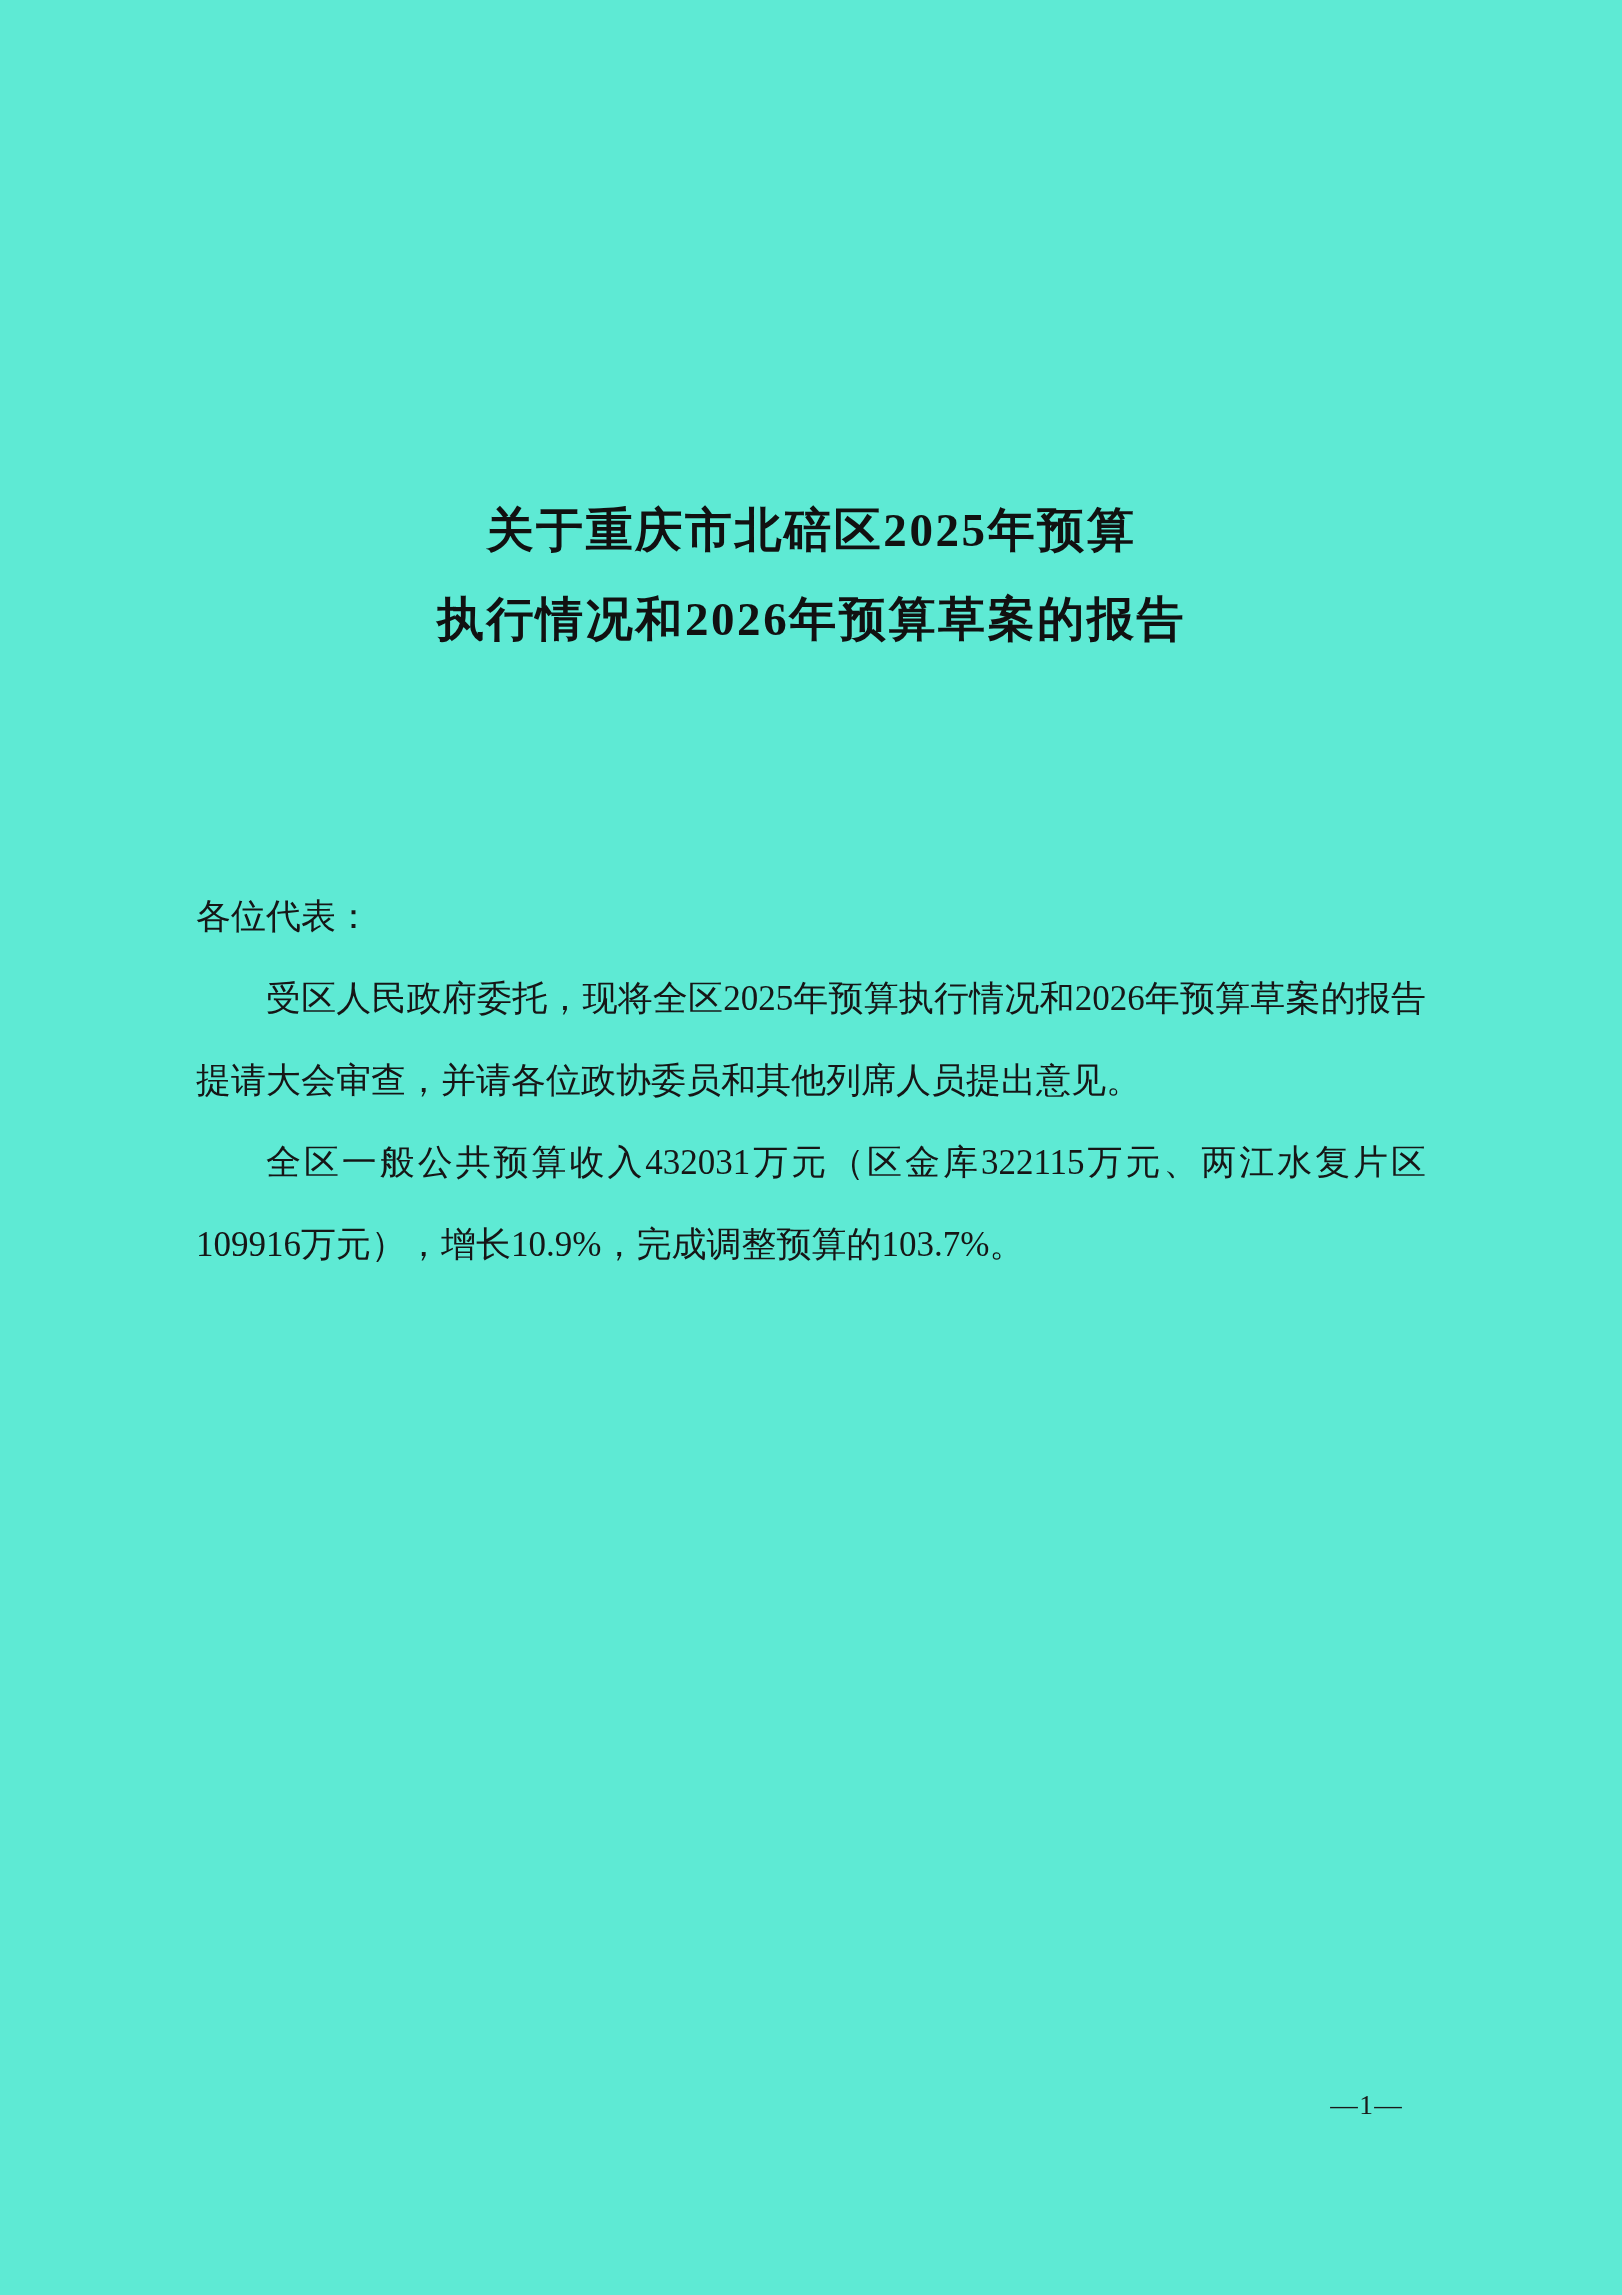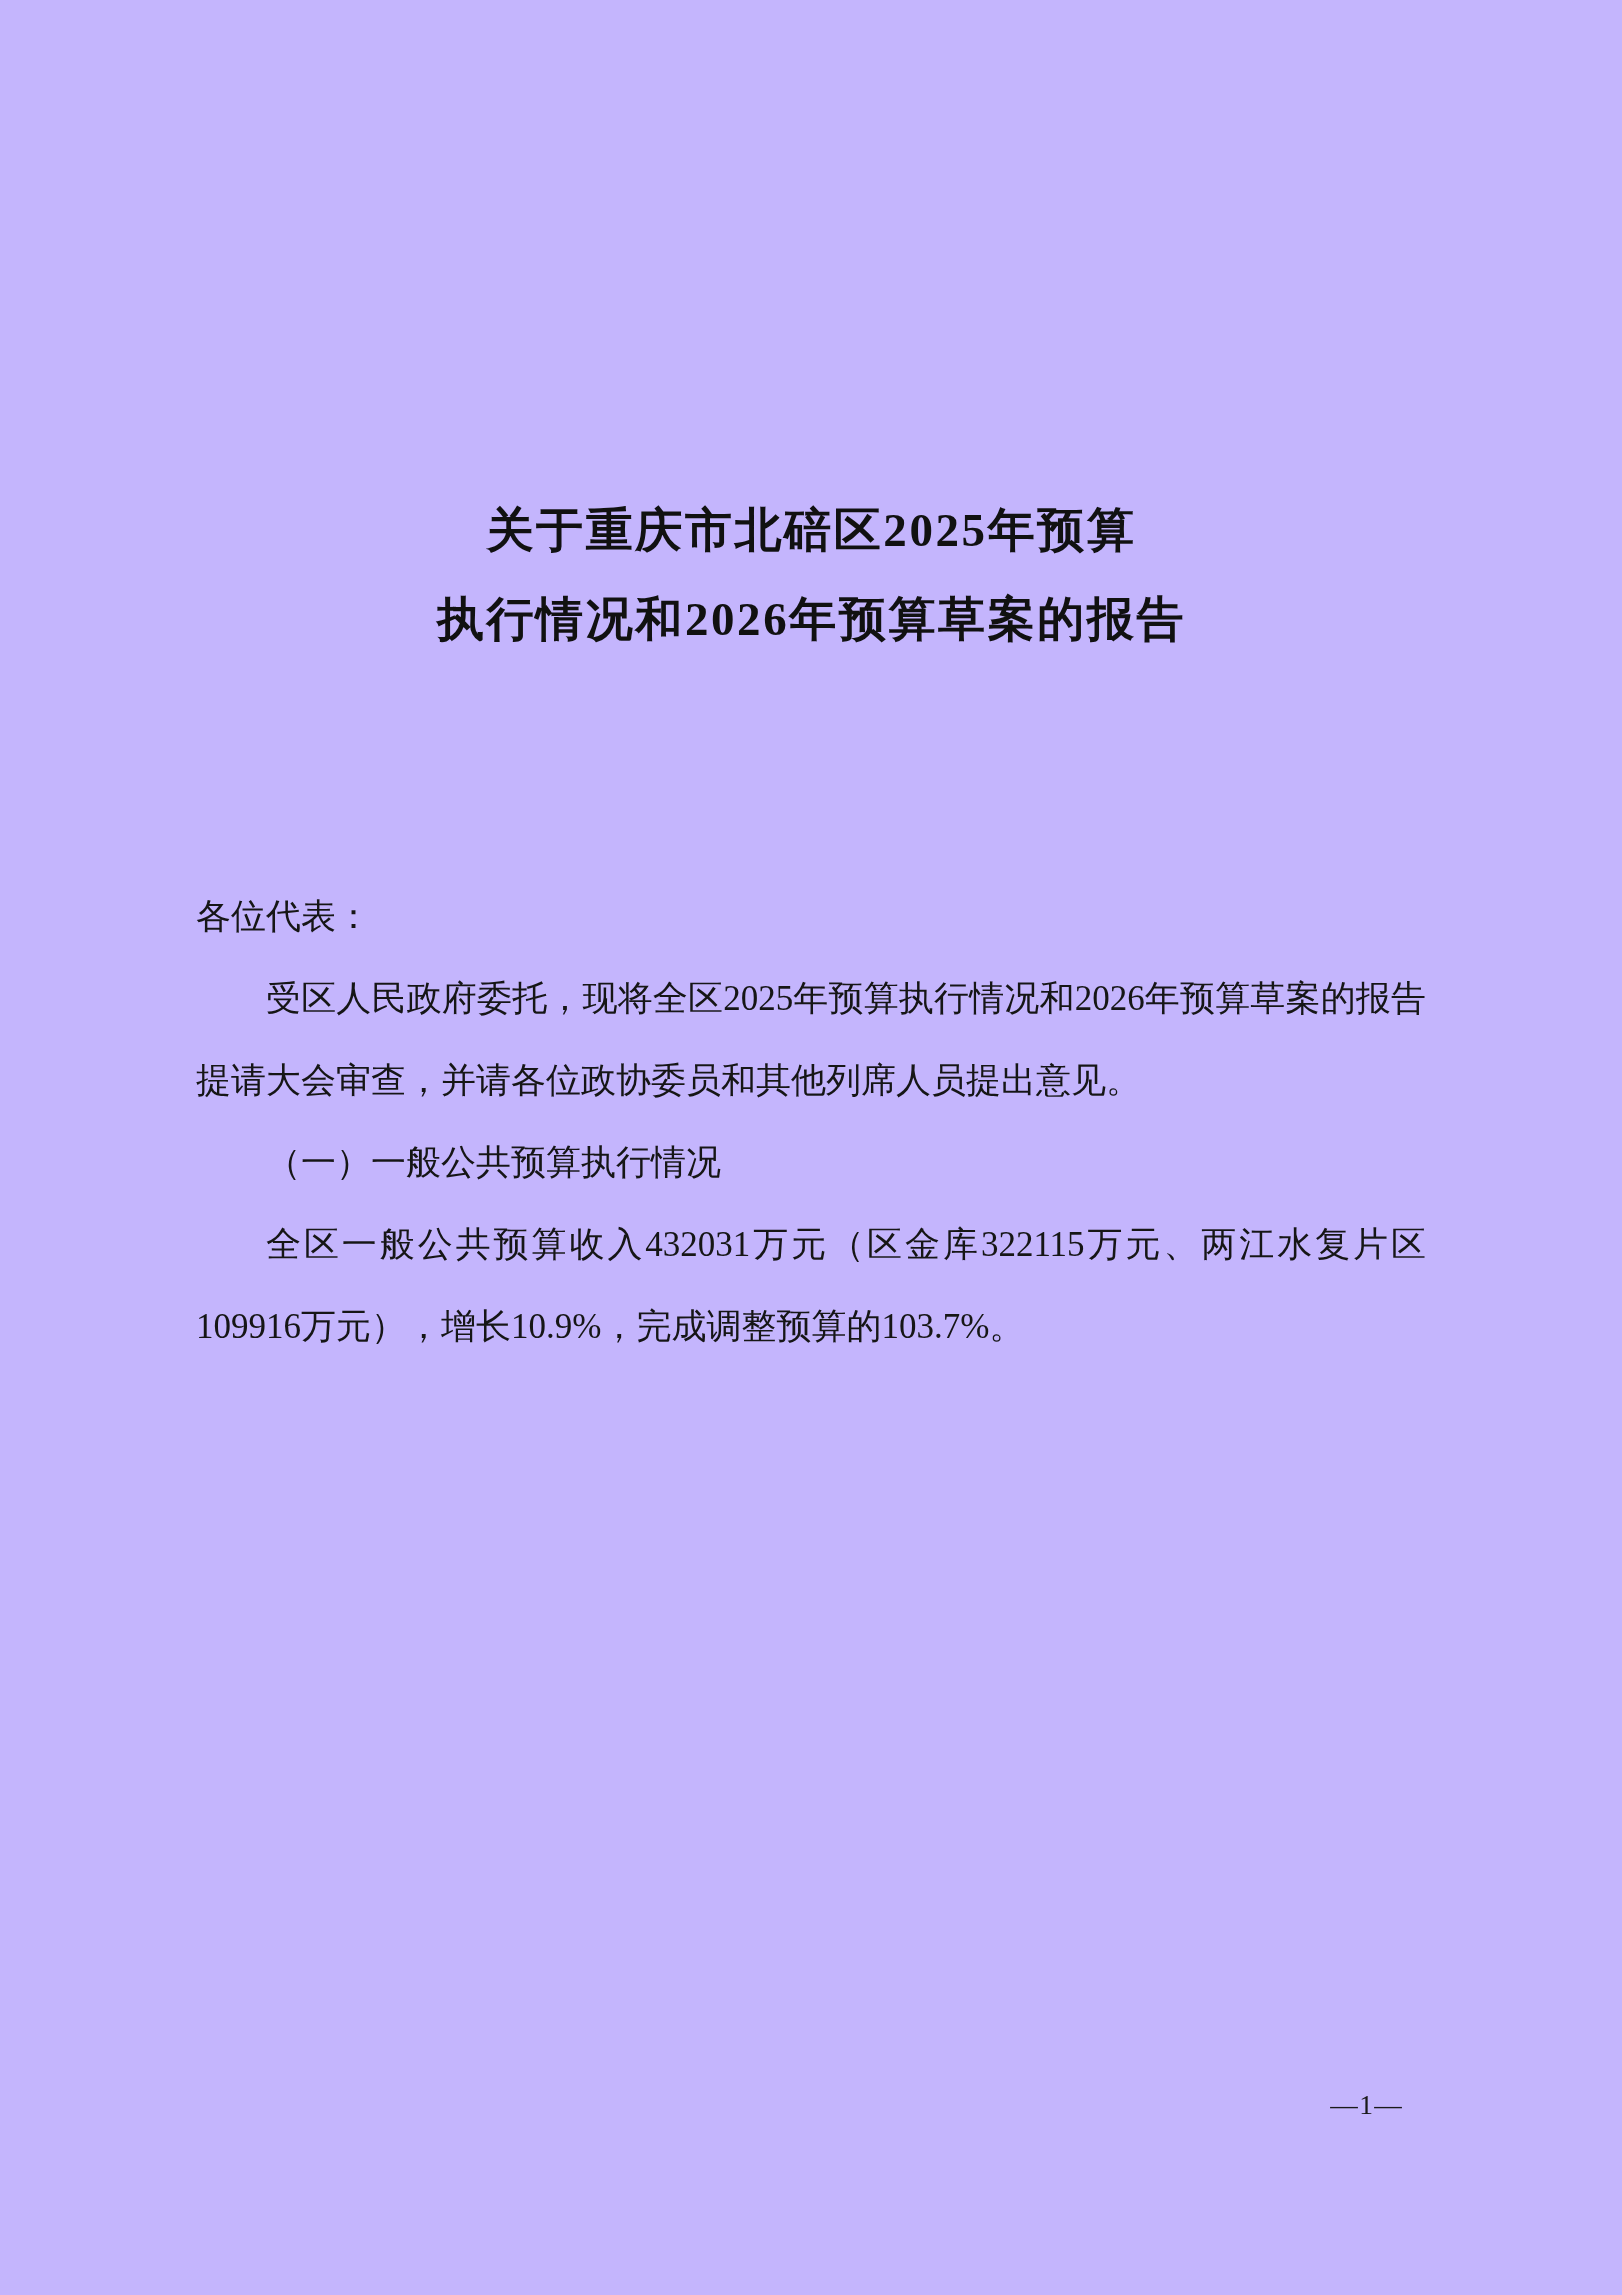--- a/index.html
+++ b/index.html
@@ -5,21 +5,21 @@
   html, body {
     margin: 0;
     padding: 0;
     background: #e8e8e8;
   }
   .page {
     position: relative;
     width: 1623px;
     height: 2295px;
     margin: 0 auto;
-    background: #c4b5fd;
+    background: #5eead4;
     color: #141414;
     font-family: "Liberation Serif", serif;
     overflow: hidden;
   }
   .doc-title {
     position: absolute;
     top: 486px;
     left: 0;
     width: 100%;
     text-align: center;
@@ -85,20 +85,19 @@
 
   <div class="doc-title">
     <div>关于重庆市北碚区2025年预算</div>
     <div>执行情况和2026年预算草案的报告</div>
   </div>
 
 
   <div class="doc-body">
     <p class="p-salutation">各位代表：</p>
     <p class="p-normal">受区人民政府委托，现将全区2025年预算执行情况和2026年预算草案的报告提请大会审查，并请各位政协委员和其他列席人员提出意见。</p>
-    <p class="p-h2">（一）一般公共预算执行情况</p>
     <p class="p-normal">全区一般公共预算收入432031万元（区金库322115万元、两江水复片区109916万元），增长10.9%，完成调整预算的103.7%。</p>
   </div>
 
   <div class="page-number">—1—</div>
 
 </div>
 
 
 </body></html>

